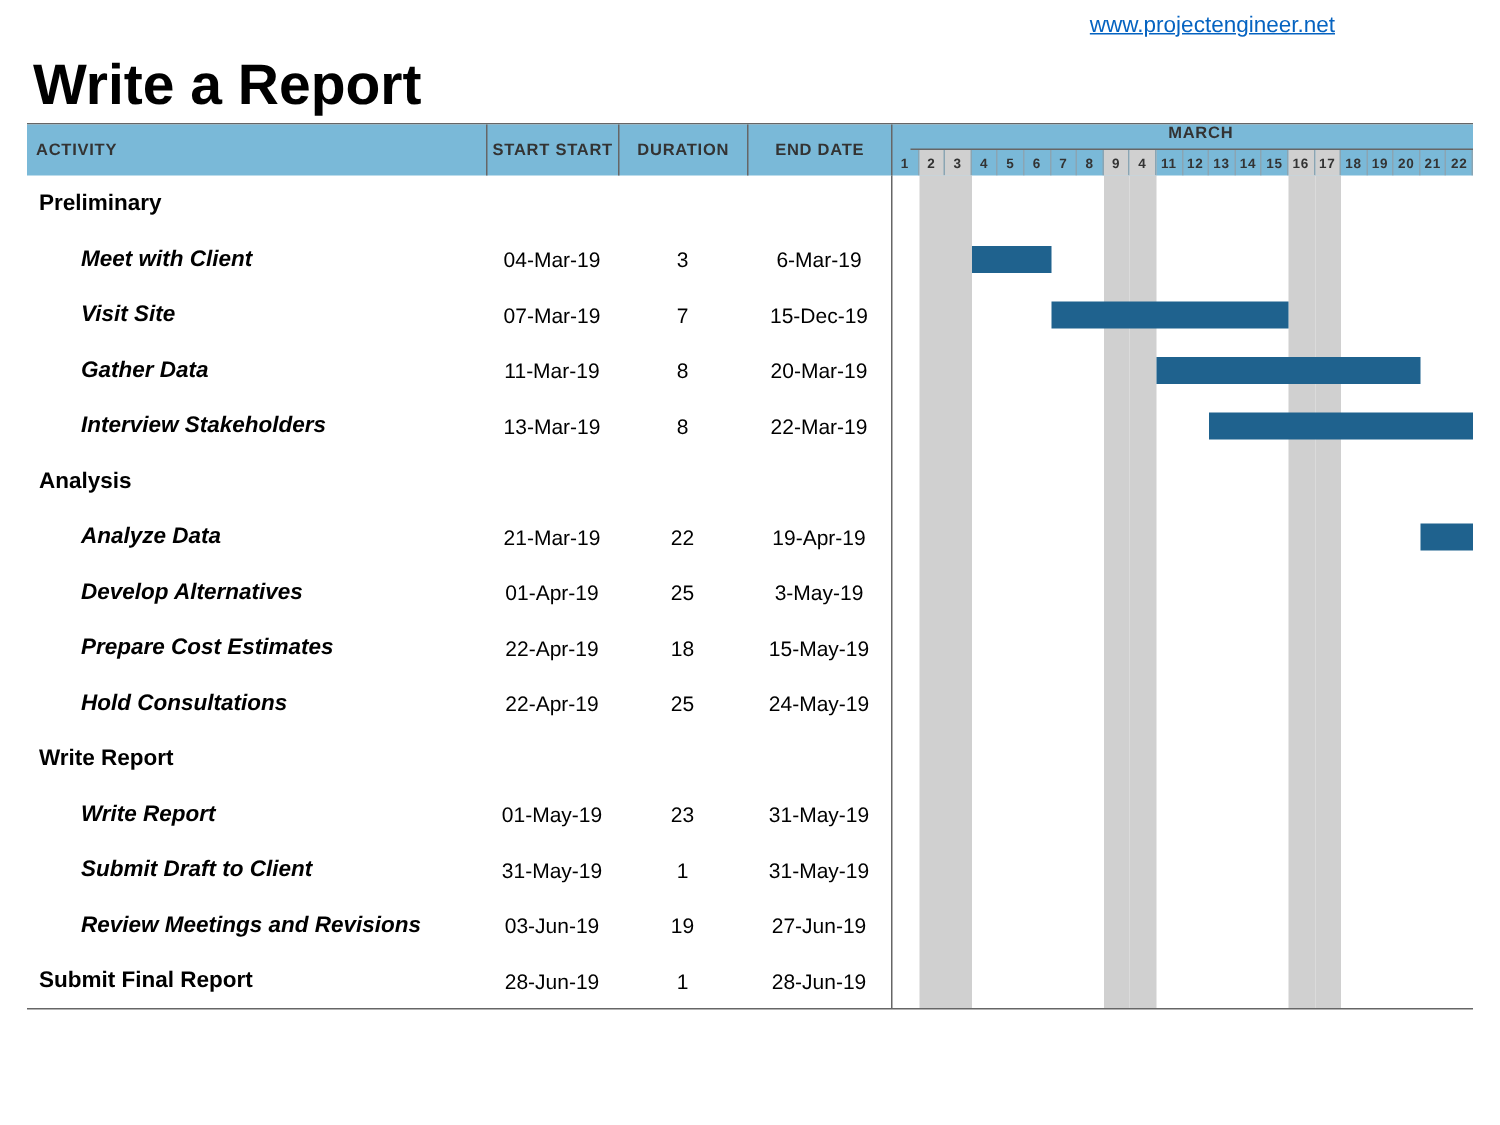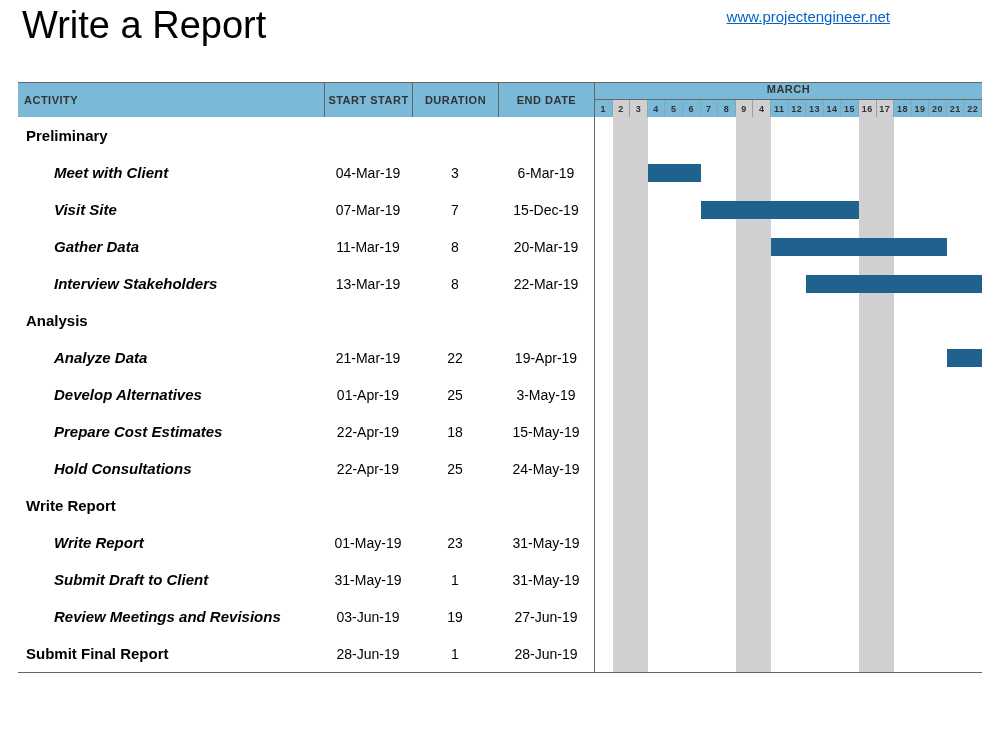--- a/index.html
+++ b/index.html
@@ -14,22 +14,22 @@
   .link {
     position: absolute;
     top: 8px;
     right: 110px;
     font-size: 15px;
     color: #0563c1;
     text-decoration: underline;
   }
   .title {
     font-size: 38px;
-    font-weight: normal;
-    padding: 4px 0 8px 22px;
+    font-weight: bold;
+    padding: 36px 0 8px 22px;
   }
   .table-wrap {
     position: absolute;
     top: 82px;
     left: 18px;
     width: 964px;
     border-top: 1px solid #666;
     border-bottom: 1px solid #666;
   }
   .header-row {
@@ -60,21 +60,21 @@
   .col-end      { width: 96px; }
   .col-gantt    { width: 388px; position: relative; overflow: hidden; }
 
   .gantt-header {
     position: relative;
     border-left: 1px solid #666;
   }
   .month-label {
     position: absolute;
     top: 0;
-    left: 0;
+    left: 12px;
     width: 100%;
     height: 17px;
     text-align: center;
     font-size: 11px;
     font-weight: bold;
     border-bottom: 1px solid #666;
   }
   .day-labels {
     position: absolute;
     top: 17px;

